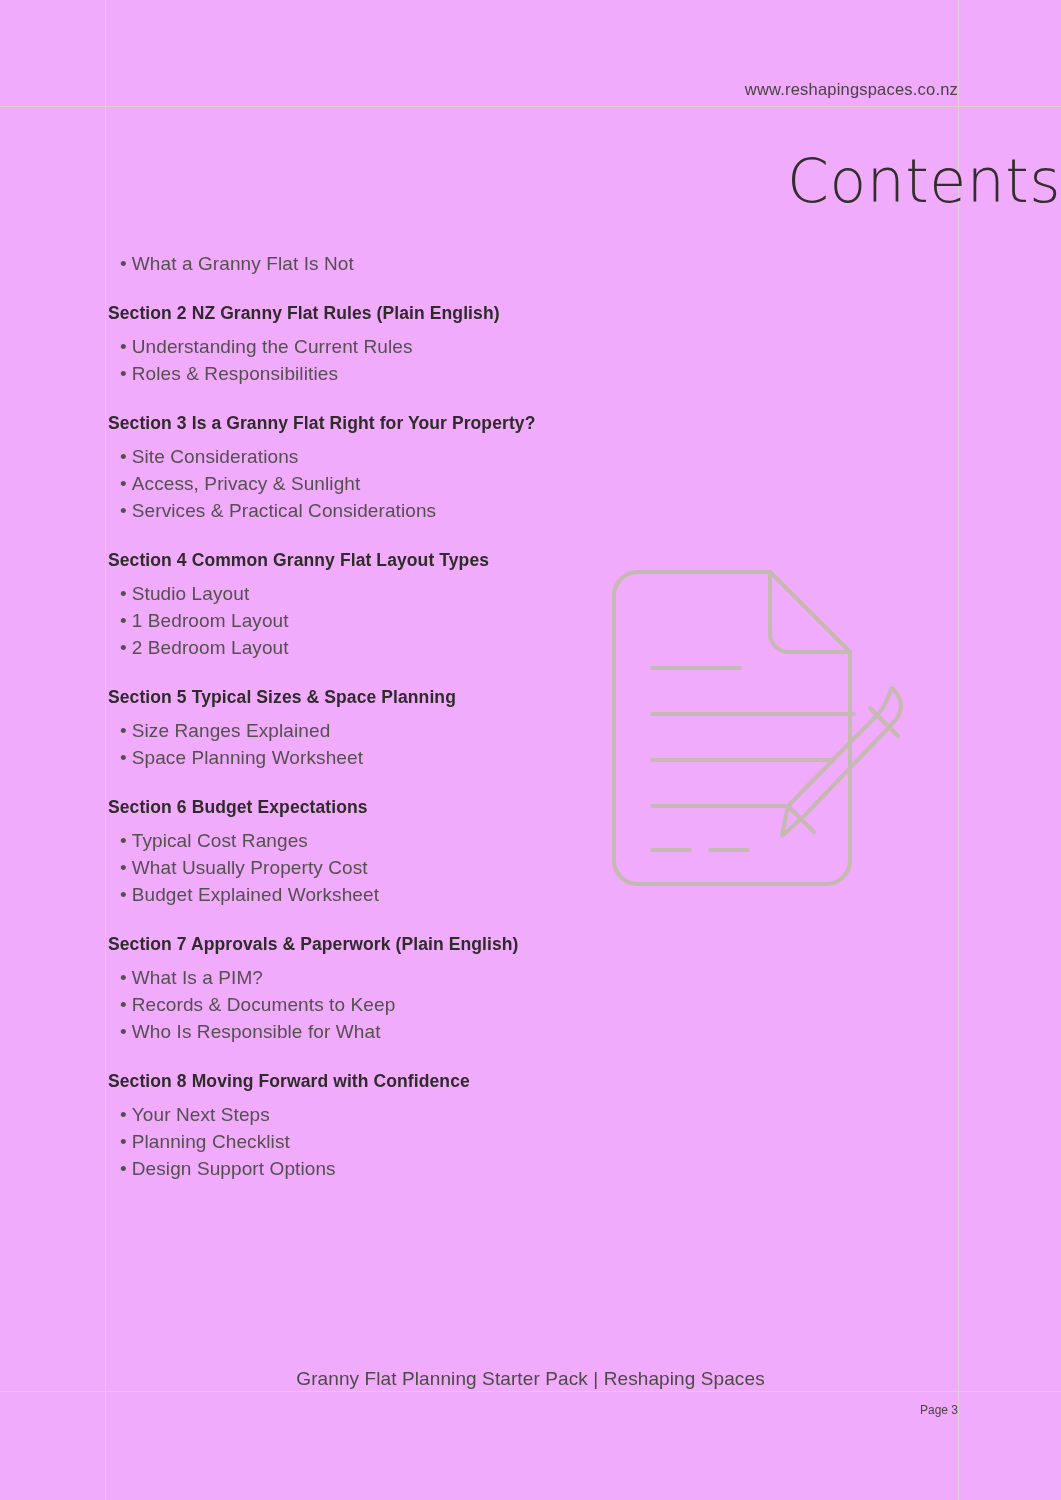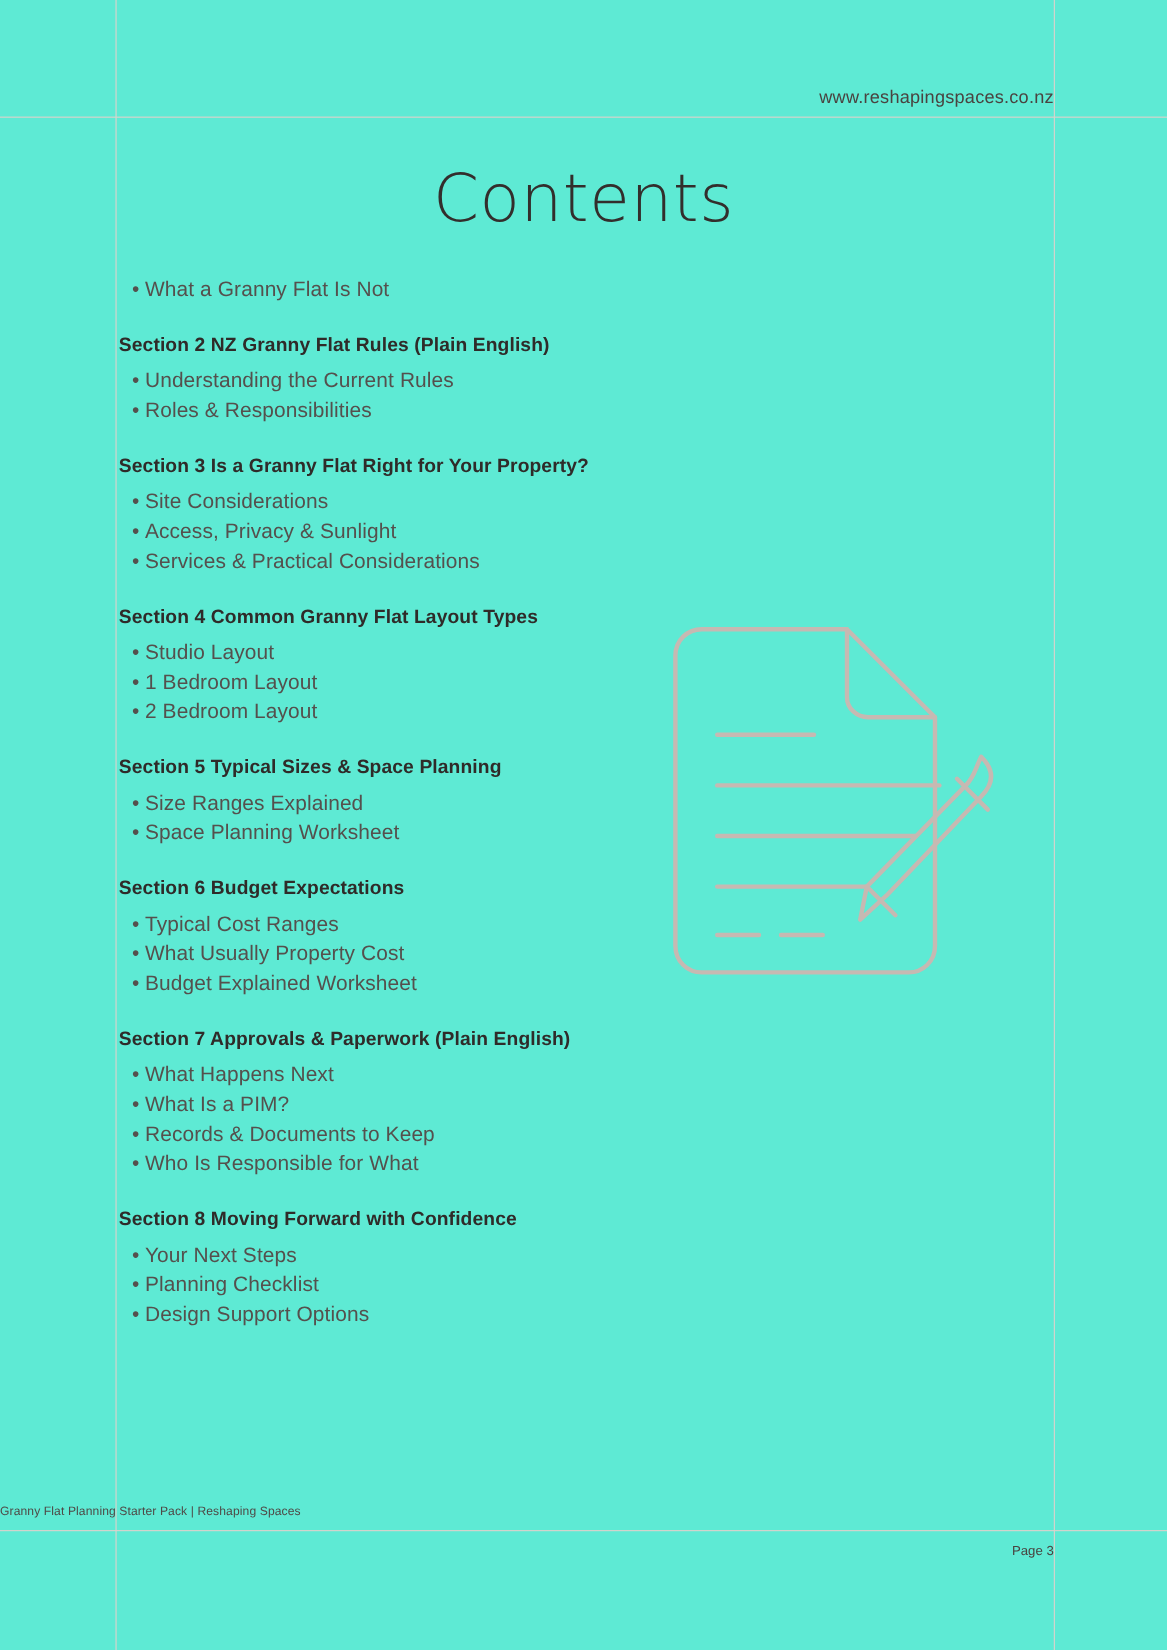--- a/index.html
+++ b/index.html
@@ -11,21 +11,21 @@
     height: 1500px;
     background: #f0e8e3;
     font-family: "Liberation Sans", sans-serif;
     position: relative;
     overflow: hidden;
   }
 
   .page {
     position: absolute;
     inset: 0;
-    background: #5eead4;
+    background: #f0abfc;
   }
 
   
   .guide {
     position: absolute;
     background: #ded2cb;
   }
   .guide.v { width: 1px; top: 0; bottom: 0; }
   .guide.h { height: 1px; left: 0; right: 0; }
 
@@ -42,21 +42,21 @@
     color: #4a4340;
     letter-spacing: 0.2px;
     text-align: right;
   }
 
   .title {
     position: absolute;
     top: 146px;
     left: 0;
     width: 1061px;
-    text-align: center;
+    text-align: right;
     font-size: 60px;
     font-weight: 300;
     color: #332e2c;
     letter-spacing: 0.5px;
     font-family: "DejaVu Sans", sans-serif;
   }
 
   .toc {
     position: absolute;
     top: 250px;
@@ -95,21 +95,22 @@
     width: 340px;
     height: 360px;
     pointer-events: none;
   }
 
   .footer-note {
     position: absolute;
     top: 1368px;
     left: 0;
     width: 1061px;
-    font-size: 11px;
+    text-align: center;
+    font-size: 19px;
     color: #4f4946;
     letter-spacing: 0.1px;
   }
 
   .page-number {
     position: absolute;
     top: 1403px;
     right: 103px;
     font-size: 12px;
     color: #4a4340;
@@ -163,21 +164,20 @@
 
     <div class="section">
       <div class="section-title">Section 6 Budget Expectations</div>
       <div class="item"><span class="bullet">•</span><span>Typical Cost Ranges</span></div>
       <div class="item"><span class="bullet">•</span><span>What Usually Property Cost</span></div>
       <div class="item"><span class="bullet">•</span><span>Budget Explained Worksheet</span></div>
     </div>
 
     <div class="section">
       <div class="section-title">Section 7 Approvals &amp; Paperwork (Plain English)</div>
-      <div class="item"><span class="bullet">•</span><span>What Happens Next</span></div>
       <div class="item"><span class="bullet">•</span><span>What Is a PIM?</span></div>
       <div class="item"><span class="bullet">•</span><span>Records &amp; Documents to Keep</span></div>
       <div class="item"><span class="bullet">•</span><span>Who Is Responsible for What</span></div>
     </div>
 
     <div class="section">
       <div class="section-title">Section 8 Moving Forward with Confidence</div>
       <div class="item"><span class="bullet">•</span><span>Your Next Steps</span></div>
       <div class="item"><span class="bullet">•</span><span>Planning Checklist</span></div>
       <div class="item"><span class="bullet">•</span><span>Design Support Options</span></div>

